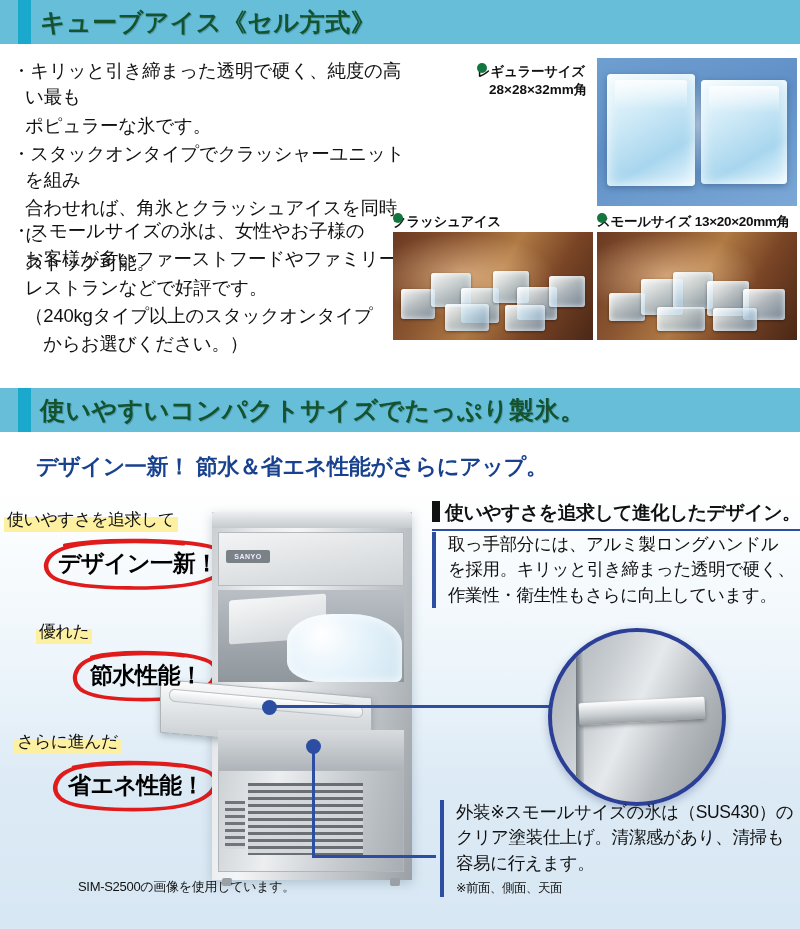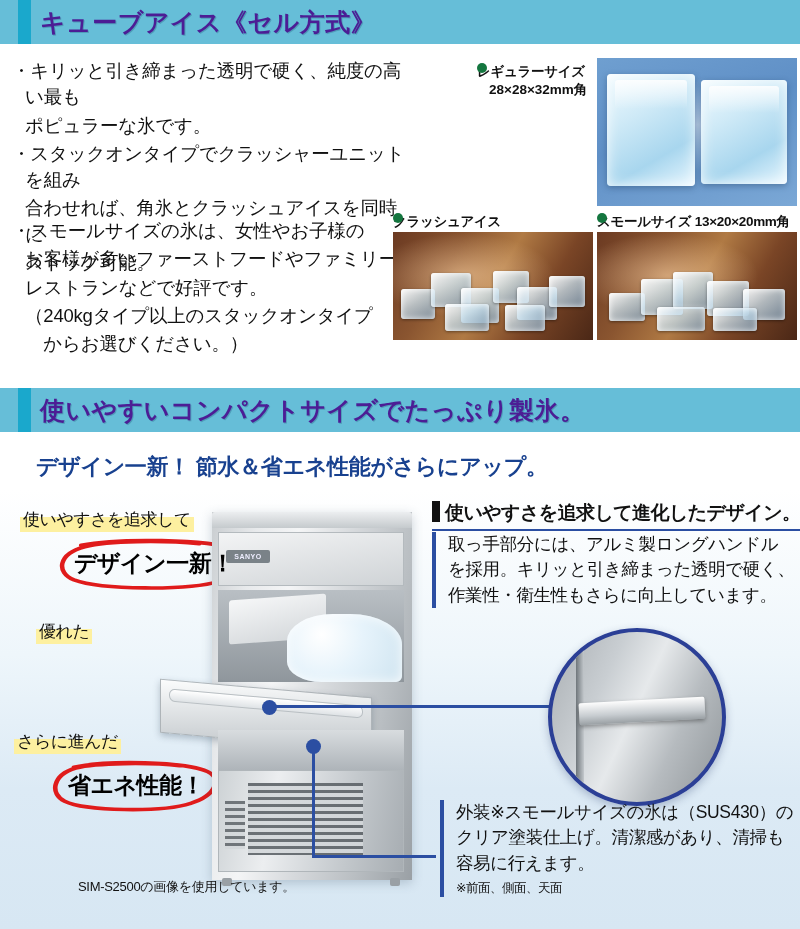--- a/index.html
+++ b/index.html
@@ -11,21 +11,21 @@
   }
 
   
   .abs{position:absolute;}
 
   
   .band{position:absolute;left:0;width:800px;height:44px;background:#66bed8;}
   .band .accent{position:absolute;left:18px;top:0;width:13px;height:44px;background:#1aa8cc;}
   .band .band-title{
     position:absolute;left:40px;top:50%;transform:translateY(-50%);
-    color:#4c1d95;font-size:25px;font-weight:bold;letter-spacing:.5px;
+    color:#14532d;font-size:25px;font-weight:bold;letter-spacing:.5px;
     text-shadow:1px 1px 0 rgba(60,130,160,.55);white-space:nowrap;
   }
 
   
   .bullets{position:absolute;font-size:18.5px;line-height:1.42;color:#111;letter-spacing:-.2px;}
   .bullets p{margin:0 0 2px 0;text-indent:-13px;padding-left:13px;}
   .bullets p.cont{text-indent:0;padding-left:13px;}
 
   
   .photo-label{font-size:13.5px;font-weight:bold;color:#111;letter-spacing:-.3px;white-space:nowrap;}
@@ -227,32 +227,38 @@
 
 <div class="lower-bg"></div>
 
 <div class="band" style="top:388px;">
   <div class="accent"></div>
   <div class="band-title">使いやすいコンパクトサイズでたっぷり製氷。</div>
 </div>
 
 <div class="subtitle">デザイン一新！ 節水＆省エネ性能がさらにアップ。</div>
 
-<div class="callout" style="left:20px;top:508px;">
+<div class="callout" style="left:4px;top:508px;">
   <span class="kicker">使いやすさを追求して</span><br>
   <span class="circled">
     <svg class="ring" viewBox="0 0 220 72" preserveAspectRatio="none">
       <path d="M30,10 C70,0 170,1 200,16 C216,25 212,48 182,60 C148,73 52,72 22,58 C2,48 4,22 34,12 C60,4 120,3 160,8" fill="none" stroke="#e01b1b" stroke-width="5" stroke-linecap="round"></path>
     </svg>
     <span class="txt">デザイン一新！</span>
   </span>
 </div>
 
 <div class="callout" style="left:36px;top:620px;">
   <span class="kicker">優れた</span><br>
+  <span class="circled">
+    <svg class="ring" viewBox="0 0 180 72" preserveAspectRatio="none">
+      <path d="M26,10 C60,0 140,2 164,16 C178,25 174,48 146,60 C116,73 38,71 16,57 C0,47 2,21 28,11 C50,4 104,3 134,8" fill="none" stroke="#e01b1b" stroke-width="5" stroke-linecap="round"></path>
+    </svg>
+    <span class="txt">節水性能！</span>
+  </span>
 </div>
 
 <div class="callout" style="left:14px;top:730px;">
   <span class="kicker">さらに進んだ</span><br>
   <span class="circled">
     <svg class="ring" viewBox="0 0 190 72" preserveAspectRatio="none">
       <path d="M28,10 C64,0 148,2 172,16 C187,25 183,48 154,60 C122,73 40,71 18,57 C2,47 4,21 30,11 C52,4 110,3 142,8" fill="none" stroke="#e01b1b" stroke-width="5" stroke-linecap="round"></path>
     </svg>
     <span class="txt">省エネ性能！</span>
   </span>

